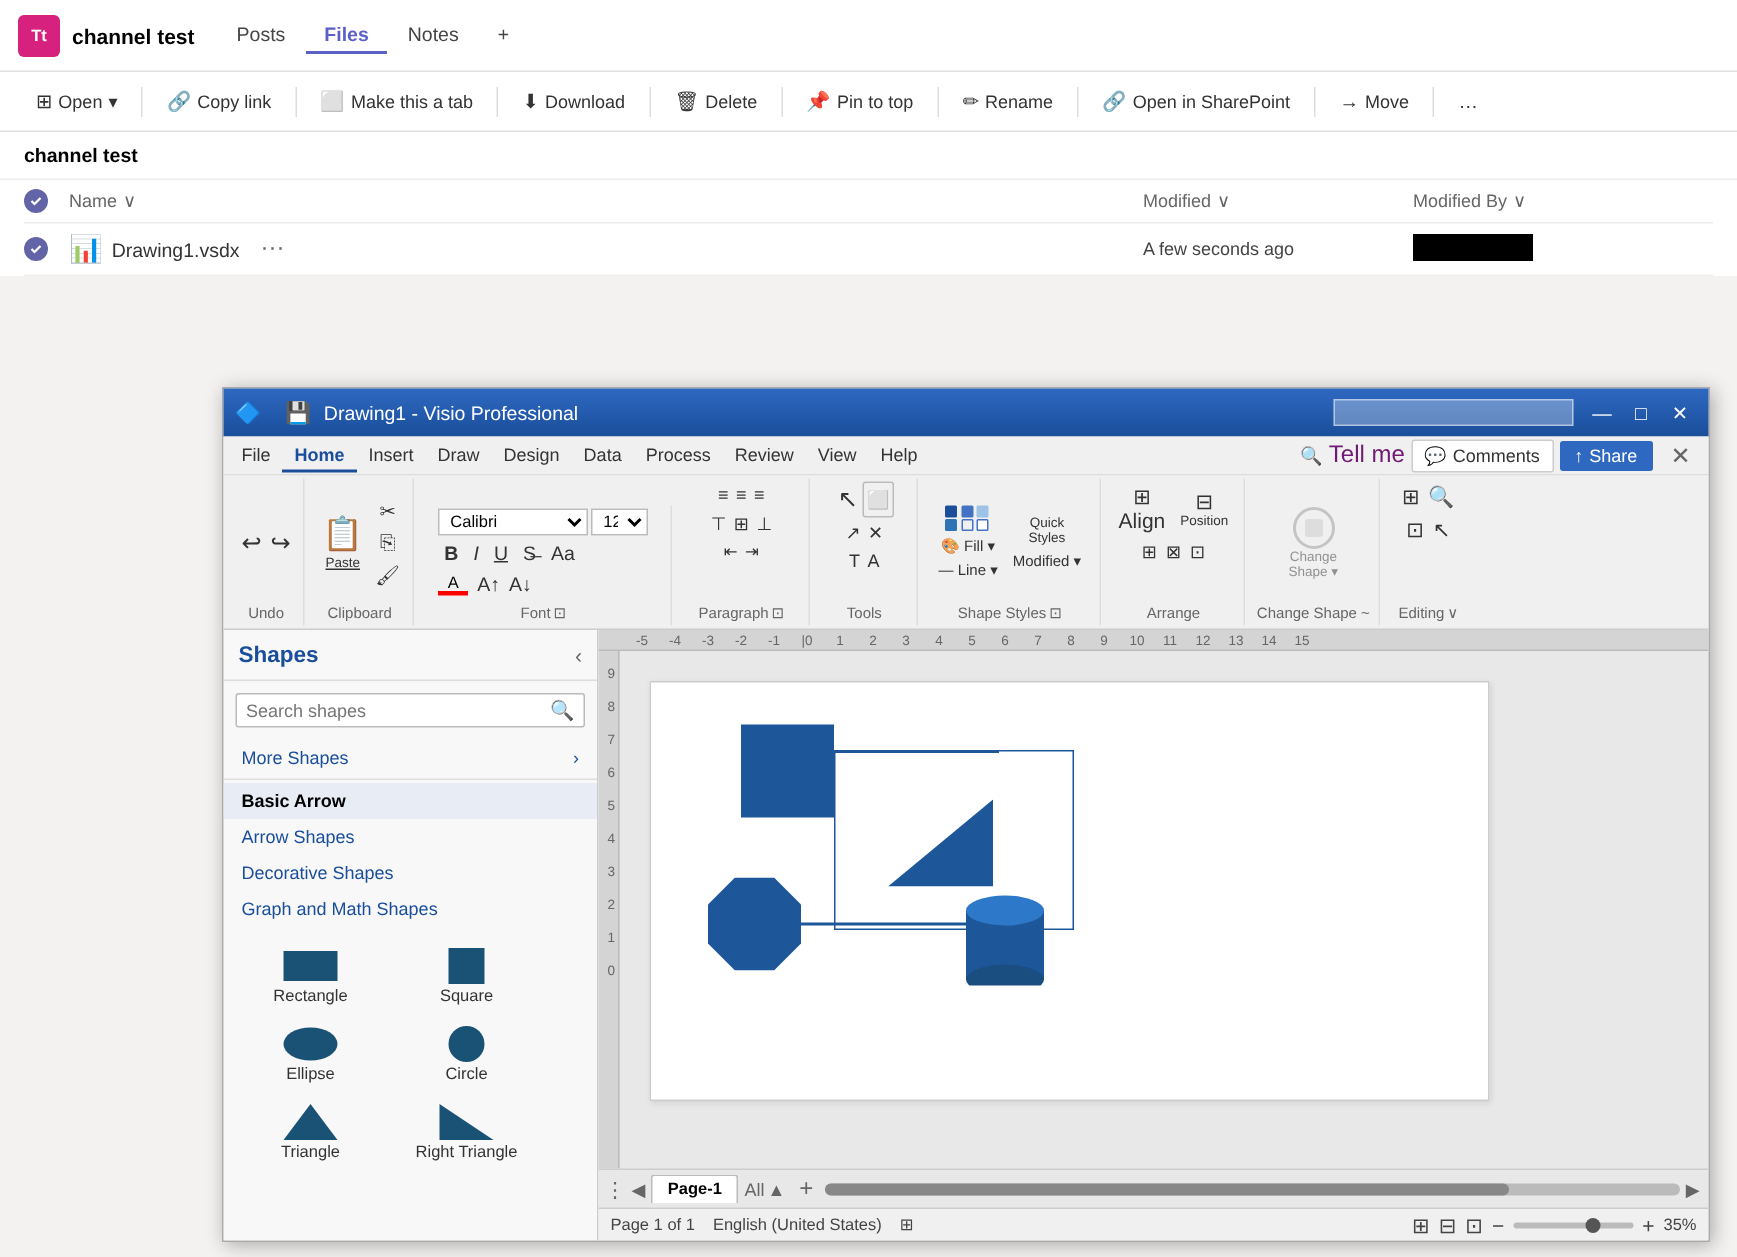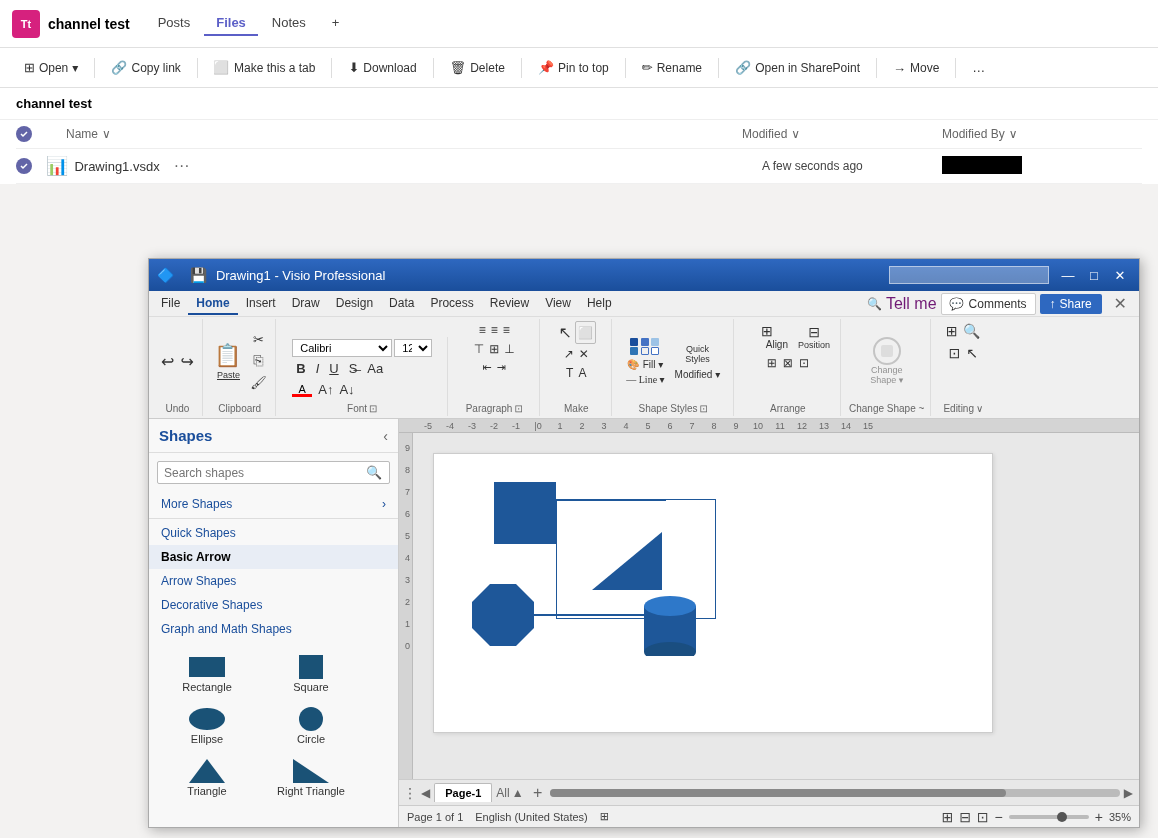--- a/index.html
+++ b/index.html
@@ -38,21 +38,21 @@
     
     .channel-breadcrumb {
       background: #fff; padding: 8px 16px; border-bottom: 1px solid #eee;
       font-weight: 600; font-size: 13px;
     }
 
     
     .file-list-area { background: #fff; padding: 0 16px; }
     .file-list-header {
       display: flex; align-items: center; border-bottom: 1px solid #eee;
-      padding: 6px 0; color: #666; font-size: 12px; gap: 20px;
+      padding: 6px 0; color: #666; font-size: 12px;
     }
     .file-list-header .check-col { width: 30px; }
     .file-list-header .name-col { flex: 1; display: flex; align-items: center; gap: 4px; cursor: pointer; }
     .file-list-header .modified-col { width: 180px; display: flex; align-items: center; gap: 4px; cursor: pointer; }
     .file-list-header .modby-col { width: 200px; display: flex; align-items: center; gap: 4px; cursor: pointer; }
 
     .file-row {
       display: flex; align-items: center; padding: 6px 0;
       border-bottom: 1px solid #f0f0f0;
     }
@@ -495,58 +495,58 @@
         </div>
         <div style="display:flex;gap:1px;">
           <div class="ribbon-btn-sm" style="font-size:12px;">↗</div>
           <div class="ribbon-btn-sm" style="font-size:12px;">✕</div>
         </div>
         <div style="display:flex;gap:1px;">
           <div class="ribbon-btn-sm" style="font-size:12px;">T</div>
           <div class="ribbon-btn-sm" style="font-size:12px;">A</div>
         </div>
       </div>
-      <div class="ribbon-group-label">Make</div>
+      <div class="ribbon-group-label">Tools</div>
     </div>
 
     <div class="ribbon-group" style="min-width:120px;">
       <div class="ribbon-group-content" style="gap:4px;">
         <div style="display:flex;flex-direction:column;gap:2px;">
           <div class="ribbon-btn-sm" style="font-size:10px;padding:1px 3px;">
             <div style="display:grid;grid-template-columns:repeat(3,1fr);gap:1px;width:30px;">
               <div style="width:8px;height:8px;background:#1a4e9b;border-radius:1px;"></div>
               <div style="width:8px;height:8px;background:#4472c4;border-radius:1px;"></div>
               <div style="width:8px;height:8px;background:#9dc3e6;border-radius:1px;"></div>
               <div style="width:8px;height:8px;background:#2e74b5;border-radius:1px;"></div>
               <div style="width:8px;height:8px;border:1px solid #4472c4;border-radius:1px;"></div>
               <div style="width:8px;height:8px;background:#fff;border:1px solid #4472c4;border-radius:1px;"></div>
             </div>
           </div>
           <div class="ribbon-btn-sm" style="font-size:10px;padding:1px 3px;display:flex;align-items:center;gap:2px;">🎨 Fill ▾</div>
-          <div class="ribbon-btn-sm" style="font-size:10px;padding:1px 3px;display:flex;align-items:center;gap:2px;font-family:Liberation Serif, serif;">— Line ▾</div>
+          <div class="ribbon-btn-sm" style="font-size:10px;padding:1px 3px;display:flex;align-items:center;gap:2px;">— Line ▾</div>
         </div>
         <div style="display:flex;flex-direction:column;gap:2px;align-items:center;">
           <div class="ribbon-btn" style="font-size:9px;text-align:center;">
             <span>Quick</span>
             <span>Styles</span>
           </div>
           <div class="ribbon-btn-sm" style="font-size:10px;padding:1px 3px;">Modified ▾</div>
         </div>
       </div>
       <div class="ribbon-group-label">
         Shape Styles <span style="cursor:pointer;">⊡</span>
       </div>
     </div>
 
     <div class="ribbon-group" style="min-width:80px;">
       <div class="ribbon-group-content" style="flex-direction:column;gap:2px;">
         <div style="display:flex;gap:2px;">
           <div class="ribbon-btn">
             <span style="font-size:14px;">⊞</span>
-            <span style="font-size:10px;margin-left:20px;">Align</span>
+            <span style="font-size:14px;">Align</span>
           </div>
           <div class="ribbon-btn">
             <span style="font-size:14px;">⊟</span>
             <span style="font-size:9px;">Position</span>
           </div>
         </div>
         <div style="display:flex;gap:2px;">
           <div class="ribbon-btn-sm" style="font-size:12px;">⊞</div>
           <div class="ribbon-btn-sm" style="font-size:12px;">⊠</div>
           <div class="ribbon-btn-sm" style="font-size:12px;">⊡</div>
@@ -595,23 +595,20 @@
       <div class="shapes-search">
         <input type="text" placeholder="Search shapes" style="">
         <span class="shapes-search-icon">🔍</span>
       </div>
       <div class="shapes-nav">
         <div class="shapes-nav-item">
           <span>More Shapes</span>
           <span>›</span>
         </div>
         <div class="shapes-nav-separator"></div>
-        <div class="shapes-nav-item">
-          <span>Quick Shapes</span>
-        </div>
         <div class="shapes-nav-item active">
           <span>Basic Arrow</span>
         </div>
         <div class="shapes-nav-item">
           <span>Arrow Shapes</span>
         </div>
         <div class="shapes-nav-item">
           <span>Decorative Shapes</span>
         </div>
         <div class="shapes-nav-item">

